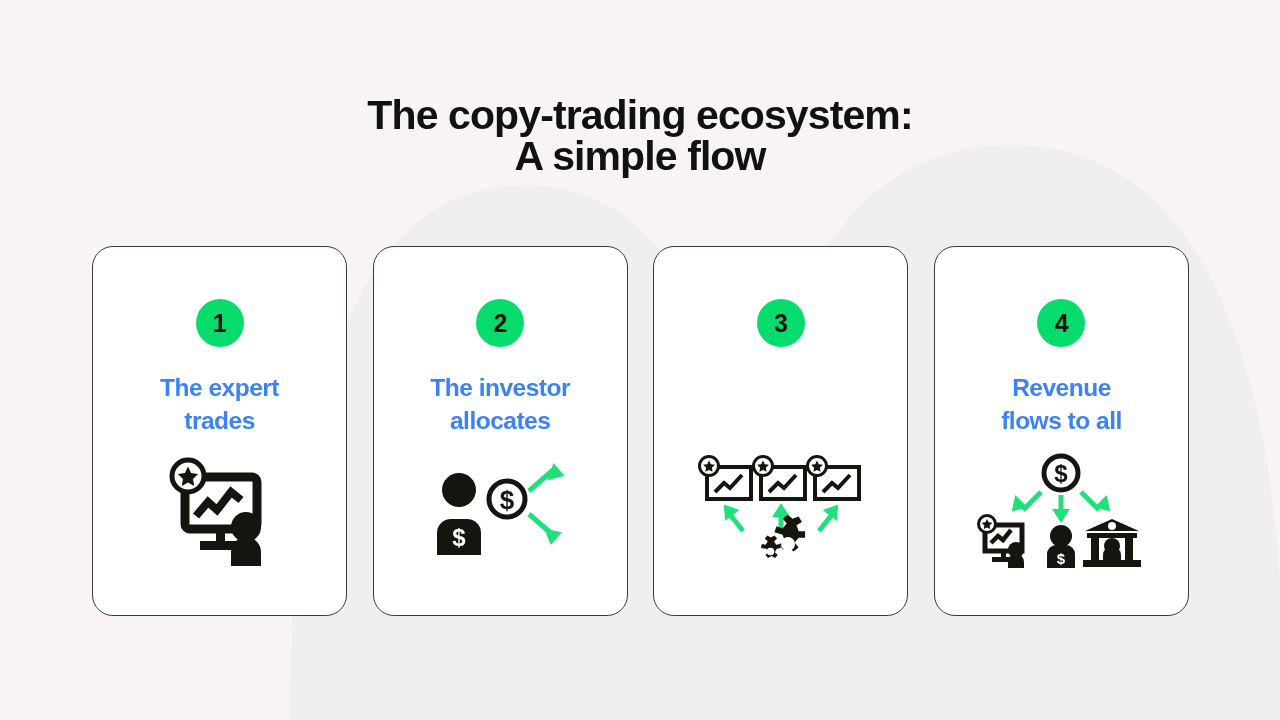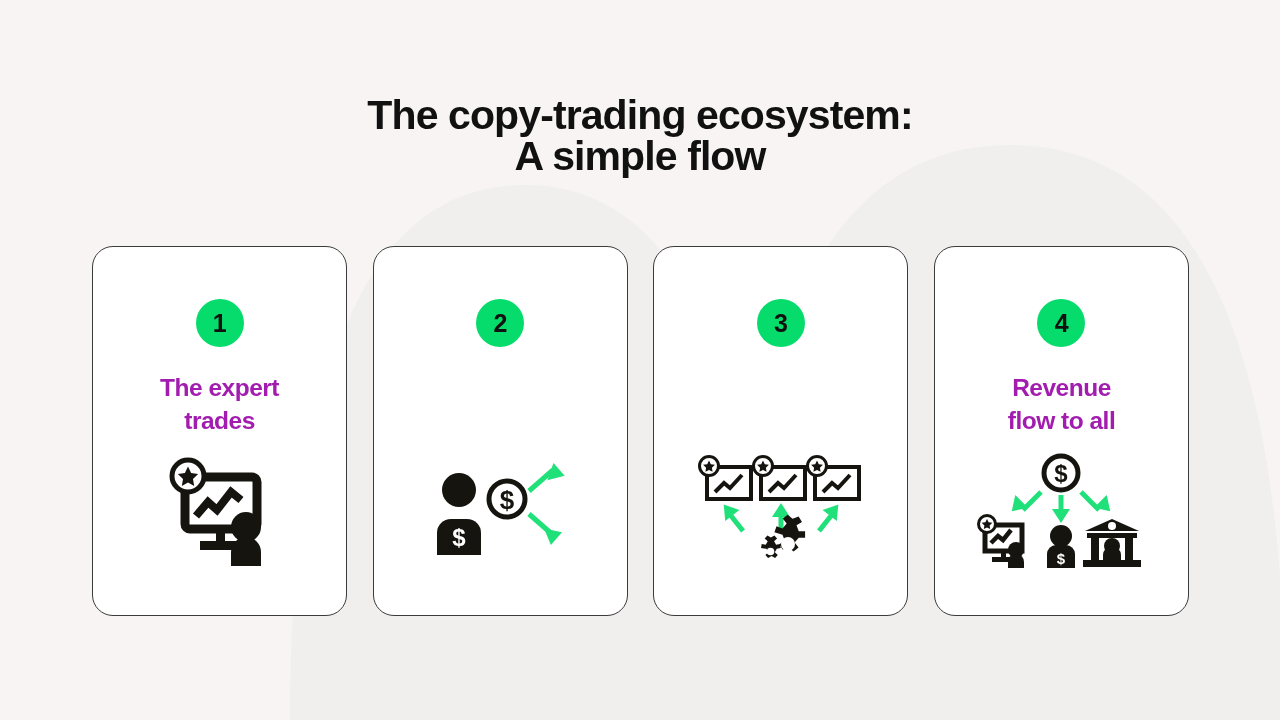--- a/index.html
+++ b/index.html
@@ -55,21 +55,21 @@
     letter-spacing:-0.5px;
   }
   .card-heading {
     position:absolute;
     top:124px; left:10px; right:10px;
     text-align:center;
     font-size:24.5px;
     line-height:1.36;
     font-weight:bold;
     letter-spacing:-0.5px;
-    color:#a21caf;
+    color:#3b82f6;
     white-space:pre-line;
   }
   .card-art {
     position:absolute;
     bottom:28px; left:0; width:100%;
     height:150px;
     display:flex; align-items:center; justify-content:center;
   }
   .card-art svg { display:block; }
 </style>
@@ -106,20 +106,22 @@
           <path d="M27 13.5 l3.1 6.4 7 1 -5.1 5 1.2 7 -6.2 -3.3 -6.2 3.3 1.2 -7 -5.1 -5 7 -1 Z" fill="#15140f"></path>
 
           <circle cx="85" cy="74" r="15" fill="#15140f"></circle>
           <path d="M70 113 v-14 a15 15 0 0 1 15 -15 h0 a15 15 0 0 1 15 15 v14 Z" fill="#15140f"></path>
         </svg>
       </div>
     </div>
 
     <div class="card">
       <div class="badge">2</div>
+      <div class="card-heading">The investor
+allocates</div>
       <div class="card-art">
         <svg width="150" height="110" viewBox="0 0 150 110">
 
           <g>
             <circle cx="34" cy="33" r="17" fill="#15140f"></circle>
             <path d="M12 98 v-22 a14 14 0 0 1 14 -14 h16 a14 14 0 0 1 14 14 v22 Z" fill="#15140f"></path>
             <text x="34" y="89" font-family="'Liberation Sans',sans-serif" font-size="24" font-weight="bold" fill="#ffffff" text-anchor="middle">$</text>
           </g>
 
           <g>
@@ -176,21 +178,21 @@
             <path d="M66 96 l.7 -4 4 .7 2 -3.5 -3 -2.7 2.7 -3 3.5 2 3.5 -2 2.7 3 -3 2.7 2 3.5 4 -.7 .7 4 -4 .7 -2 3.5 3 2.7 -2.7 3 -3.5 -2 -3.5 2 -2.7 -3 3 -2.7 -2 -3.5 Z" transform="translate(0,-1)"></path>
             <circle cx="75.5" cy="98.5" r="3.8" fill="#ffffff"></circle>
           </g>
         </svg>
       </div>
     </div>
 
     <div class="card">
       <div class="badge">4</div>
       <div class="card-heading">Revenue
-flow to all</div>
+flows to all</div>
       <div class="card-art">
         <svg width="172" height="118" viewBox="0 0 172 118">
 
           <g>
             <circle cx="86" cy="20" r="17" fill="#ffffff" stroke="#15140f" stroke-width="5"></circle>
             <text x="86" y="29" font-family="'Liberation Sans',sans-serif" font-size="24" font-weight="bold" fill="#15140f" text-anchor="middle">$</text>
           </g>
 
           <g stroke="#20e07a" stroke-width="5" fill="none">
             <line x1="66" y1="39" x2="48" y2="57"></line>

